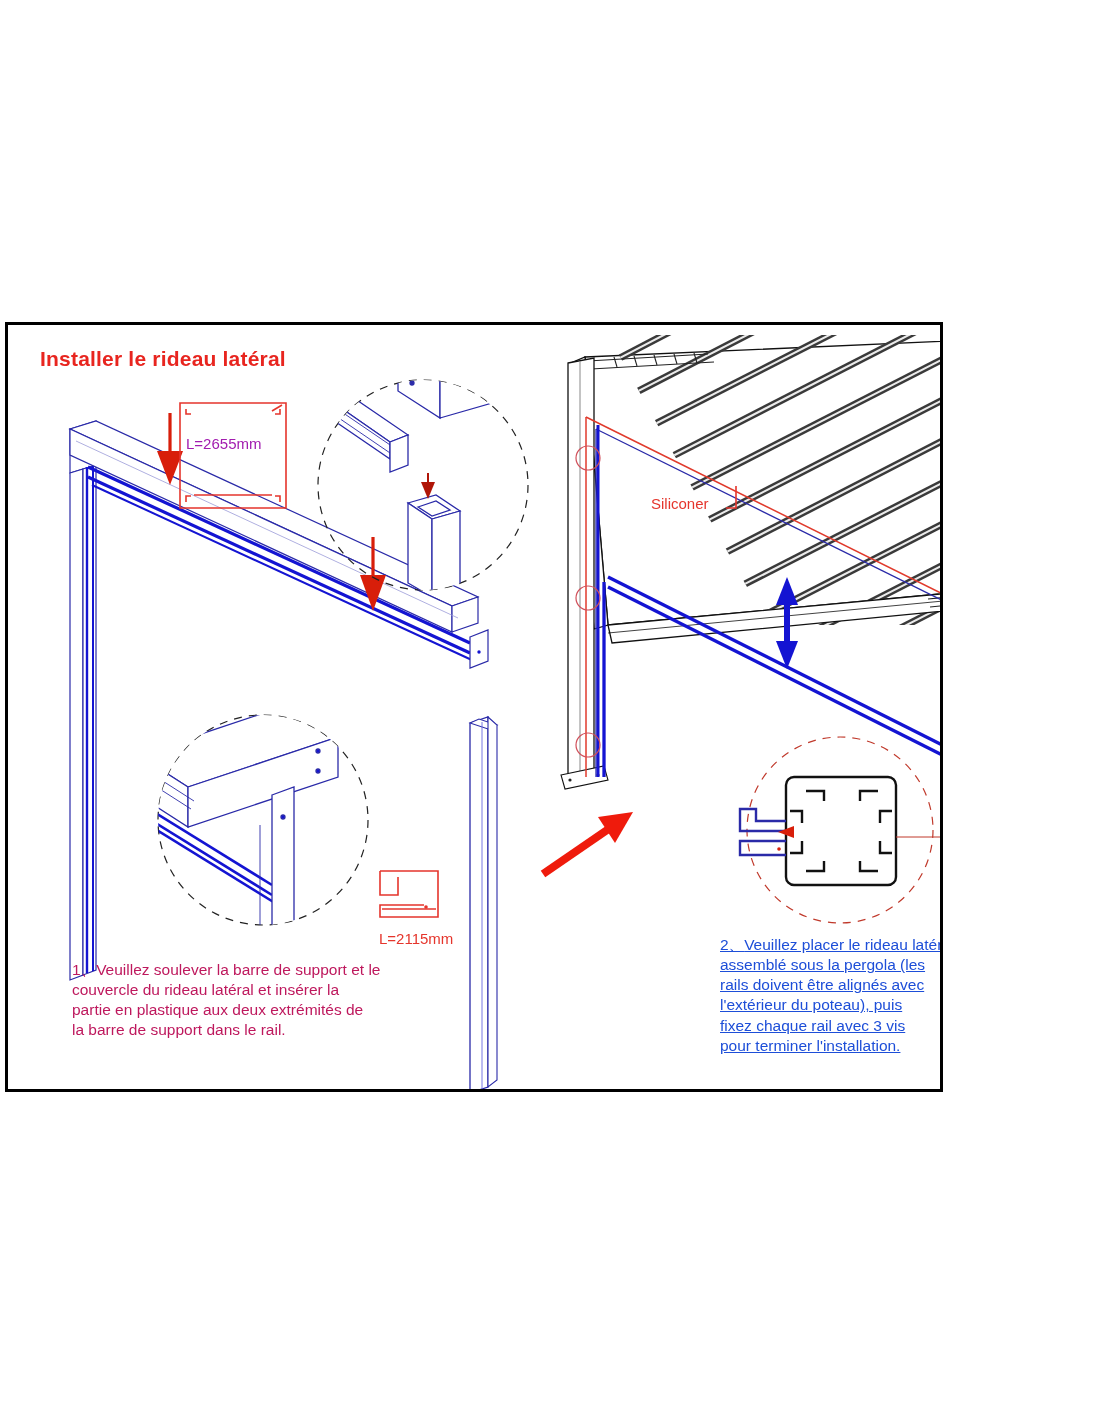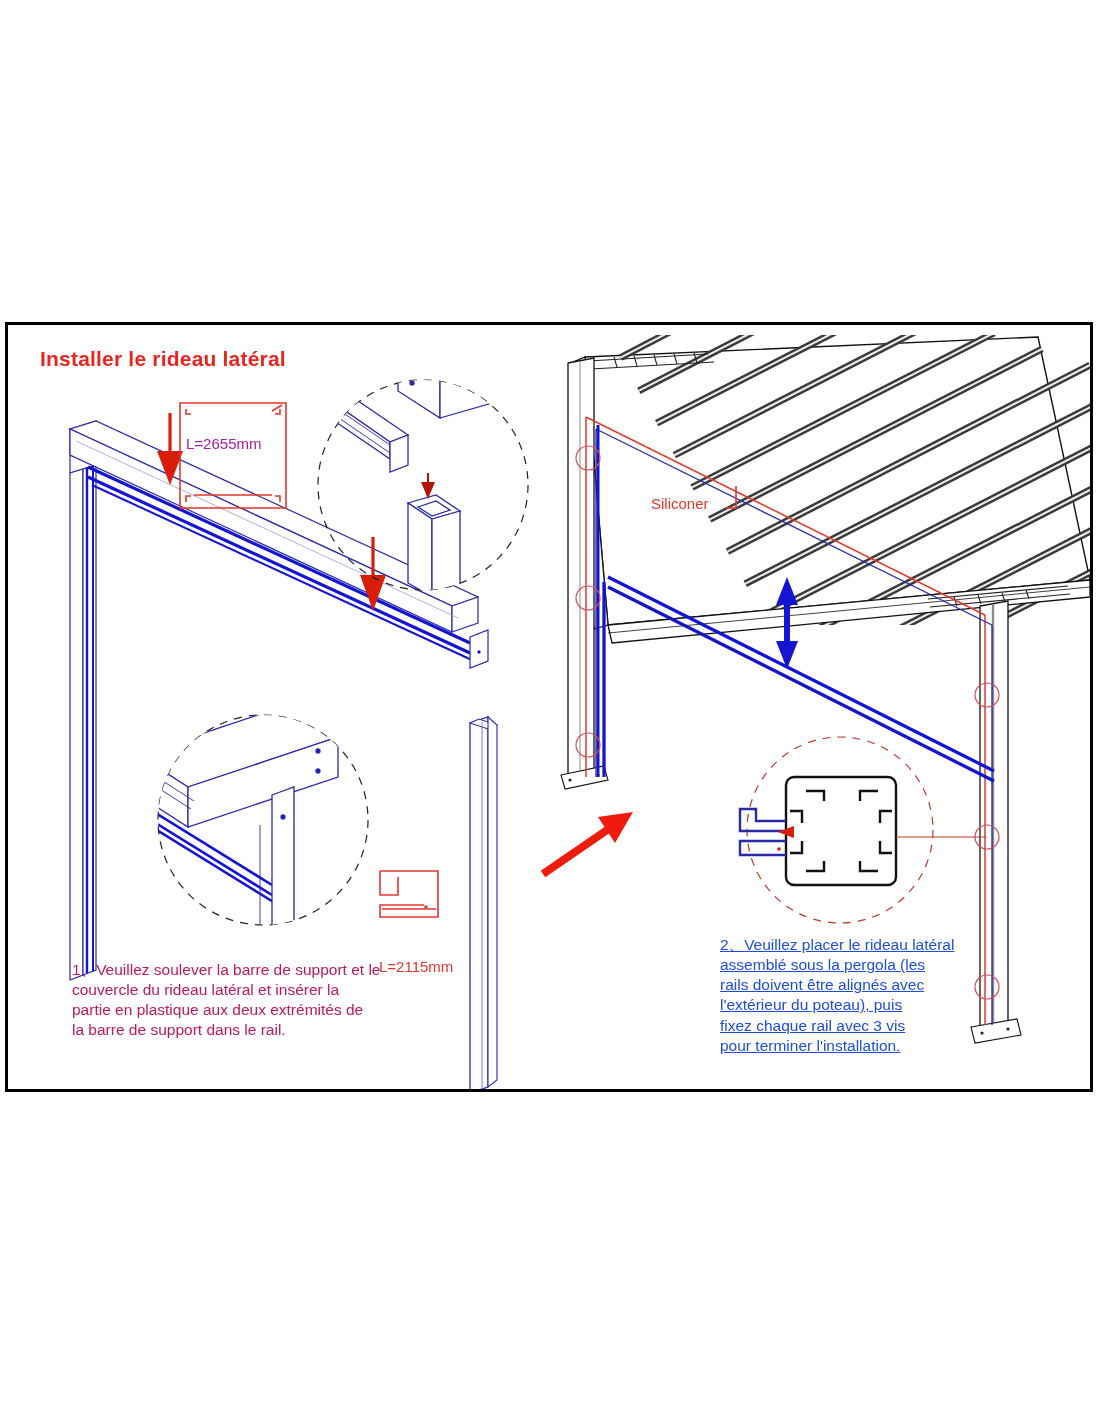--- a/index.html
+++ b/index.html
@@ -1,30 +1,30 @@
 <!DOCTYPE html>
 <html><head>
 <meta charset="utf-8">
 <style>
   html,body{margin:0;padding:0;background:#ffffff;}
   body{width:1100px;height:1422px;position:relative;overflow:hidden;
        font-family:"Liberation Sans","DejaVu Sans",sans-serif;}
 
-  #sheet{position:absolute;left:5px;top:322px;width:1088px;height:770px;
+  #sheet{position:absolute;left:5px;top:322px;width:938px;height:770px;
          border:3px solid #000;background:#fff;box-sizing:border-box;overflow:hidden;}
 
   #canvas{position:absolute;left:0;top:0;width:1082px;height:764px;}
 
   .txt{position:absolute;white-space:pre;}
 
   #title{left:32px;top:22px;color:#e8251f;font-size:21px;font-weight:bold;
          letter-spacing:.2px;}
 
   #lbl2655{left:178px;top:110px;color:#a21caf;font-size:15px;}
-  #lbl2115{left:371px;top:605px;color:#e5352c;font-size:15px;margin-top:28px;}
+  #lbl2115{left:371px;top:605px;color:#e5352c;font-size:15px;}
   #lblSilicone{left:643px;top:170px;color:#e5352c;font-size:15px;}
 
   .blk{position:absolute;white-space:pre;line-height:1.30;font-size:15.5px;}
   #step1{left:64px;top:635px;color:#be185d;}
   #step2{left:712px;top:610px;color:#1d4ed8;text-decoration:underline;}
   #remark{left:492px;top:518px;color:#e5352c;text-align:center;width:210px;}
 </style>
 </head>
 <body>
 

